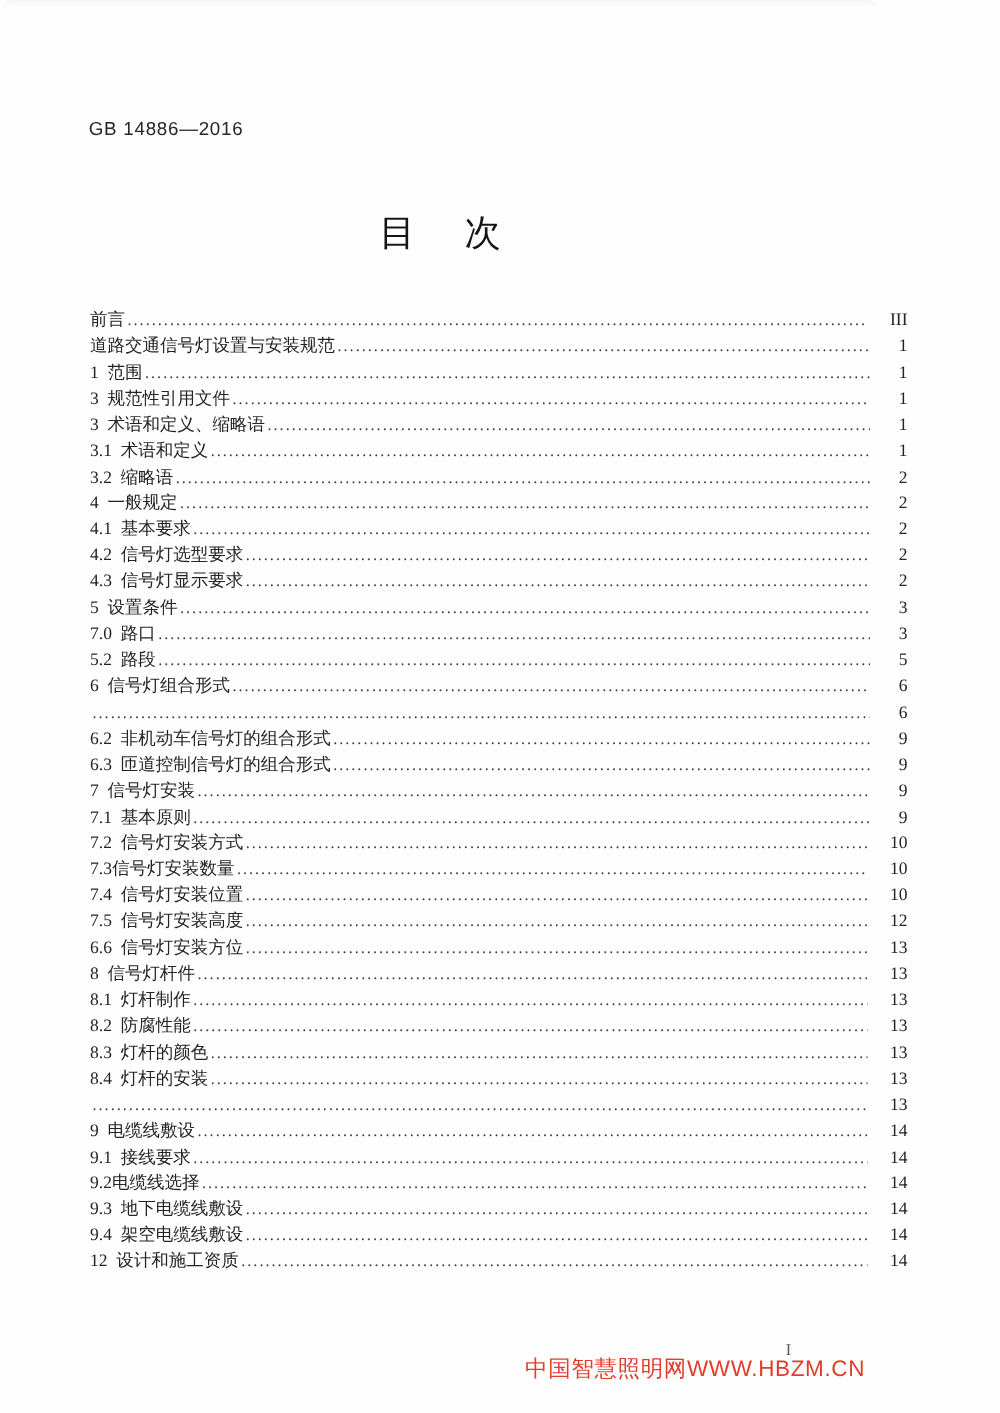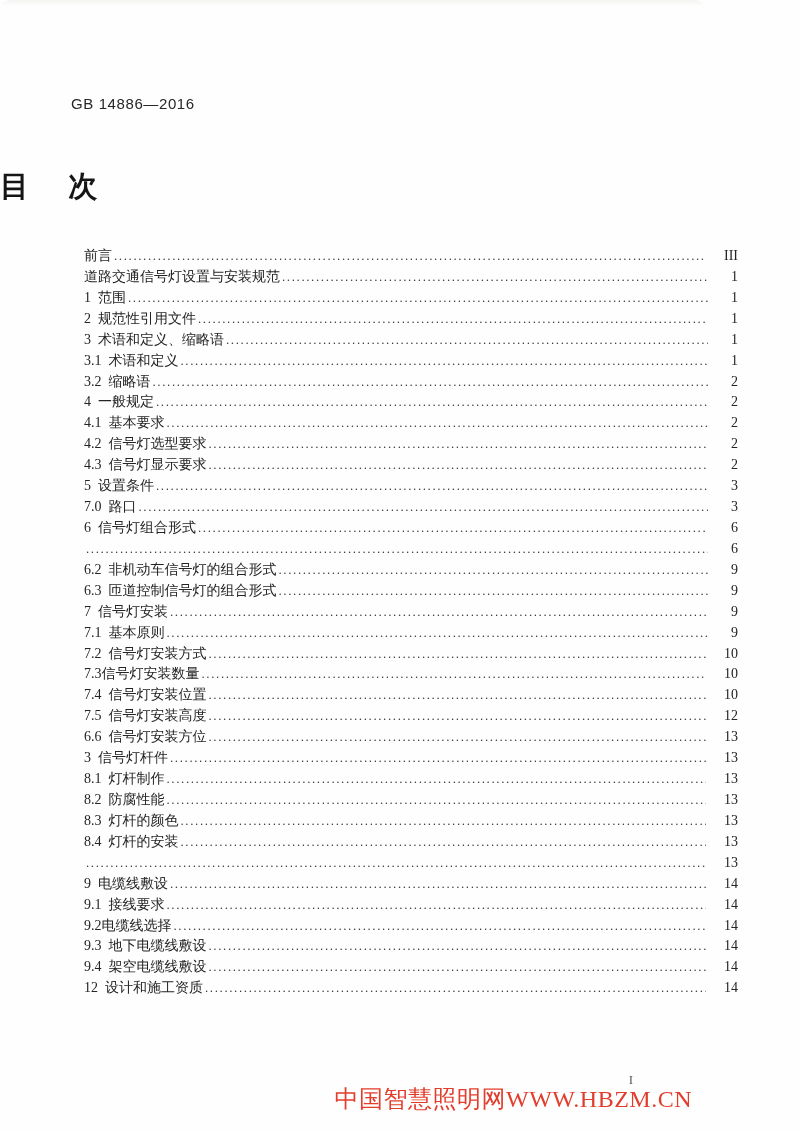--- a/index.html
+++ b/index.html
@@ -26,29 +26,30 @@
     font-family: "Liberation Sans", "DejaVu Sans", sans-serif;
     font-size: 15px;
     letter-spacing: 0.6px;
     color: #272727;
   }
   .doc-title {
     position: absolute;
     left: 0;
     right: 0;
     top: 167px;
+    text-align: center;
     font-size: 29px;
-    font-weight: 700;
+    font-weight: 400;
     word-spacing: 30px;
     letter-spacing: 1px;
     color: #151515;
   }
   .toc {
     position: absolute;
-    left: 84px;
+    left: 72px;
     top: 246px;
     width: 654px;
   }
   .toc-row {
     display: flex;
     align-items: baseline;
     height: 20.93px;
     line-height: 20.93px;
     font-size: 14px;
     color: #242424;
@@ -80,22 +81,22 @@
     position: absolute;
     right: 72px;
     top: 1072px;
     font-size: 13px;
     color: #5a5a5a;
   }
   .watermark {
     position: absolute;
     right: 13px;
     top: 1083px;
-    font-family: Liberation Serif, serif;
-    font-size: 24px;
+    font-family: Liberation Sans, sans-serif;
+    font-size: 18px;
     letter-spacing: 0.5px;
     white-space: nowrap;
     margin-left: 36px;
   }
 </style>
 </head>
 <body>
 
 <div class="page">
 
@@ -116,21 +117,21 @@
     <span class="toc-page">1</span>
   </div>
 
   <div class="toc-row">
     <span class="toc-label">1  范围</span>
     <span class="toc-dots"></span>
     <span class="toc-page">1</span>
   </div>
 
   <div class="toc-row">
-    <span class="toc-label">2  规范性引用文件</span>
+    <span class="toc-label">3  规范性引用文件</span>
     <span class="toc-dots"></span>
     <span class="toc-page">1</span>
   </div>
 
   <div class="toc-row">
     <span class="toc-label">3  术语和定义、缩略语</span>
     <span class="toc-dots"></span>
     <span class="toc-page">1</span>
   </div>
 
@@ -175,20 +176,25 @@
     <span class="toc-dots"></span>
     <span class="toc-page">3</span>
   </div>
 
   <div class="toc-row">
     <span class="toc-label">7.0  路口</span>
     <span class="toc-dots"></span>
     <span class="toc-page">3</span>
   </div>
 
+  <div class="toc-row">
+    <span class="toc-label">5.2  路段</span>
+    <span class="toc-dots"></span>
+    <span class="toc-page">5</span>
+  </div>
 
   <div class="toc-row">
     <span class="toc-label">6  信号灯组合形式</span>
     <span class="toc-dots"></span>
     <span class="toc-page">6</span>
   </div>
 
   <div class="toc-row">
     <span class="toc-dots"></span>
     <span class="toc-page">6</span>
@@ -242,21 +248,21 @@
     <span class="toc-page">12</span>
   </div>
 
   <div class="toc-row">
     <span class="toc-label">6.6  信号灯安装方位</span>
     <span class="toc-dots"></span>
     <span class="toc-page">13</span>
   </div>
 
   <div class="toc-row">
-    <span class="toc-label">3  信号灯杆件</span>
+    <span class="toc-label">8  信号灯杆件</span>
     <span class="toc-dots"></span>
     <span class="toc-page">13</span>
   </div>
 
   <div class="toc-row">
     <span class="toc-label">8.1  灯杆制作</span>
     <span class="toc-dots"></span>
     <span class="toc-page">13</span>
   </div>
 

